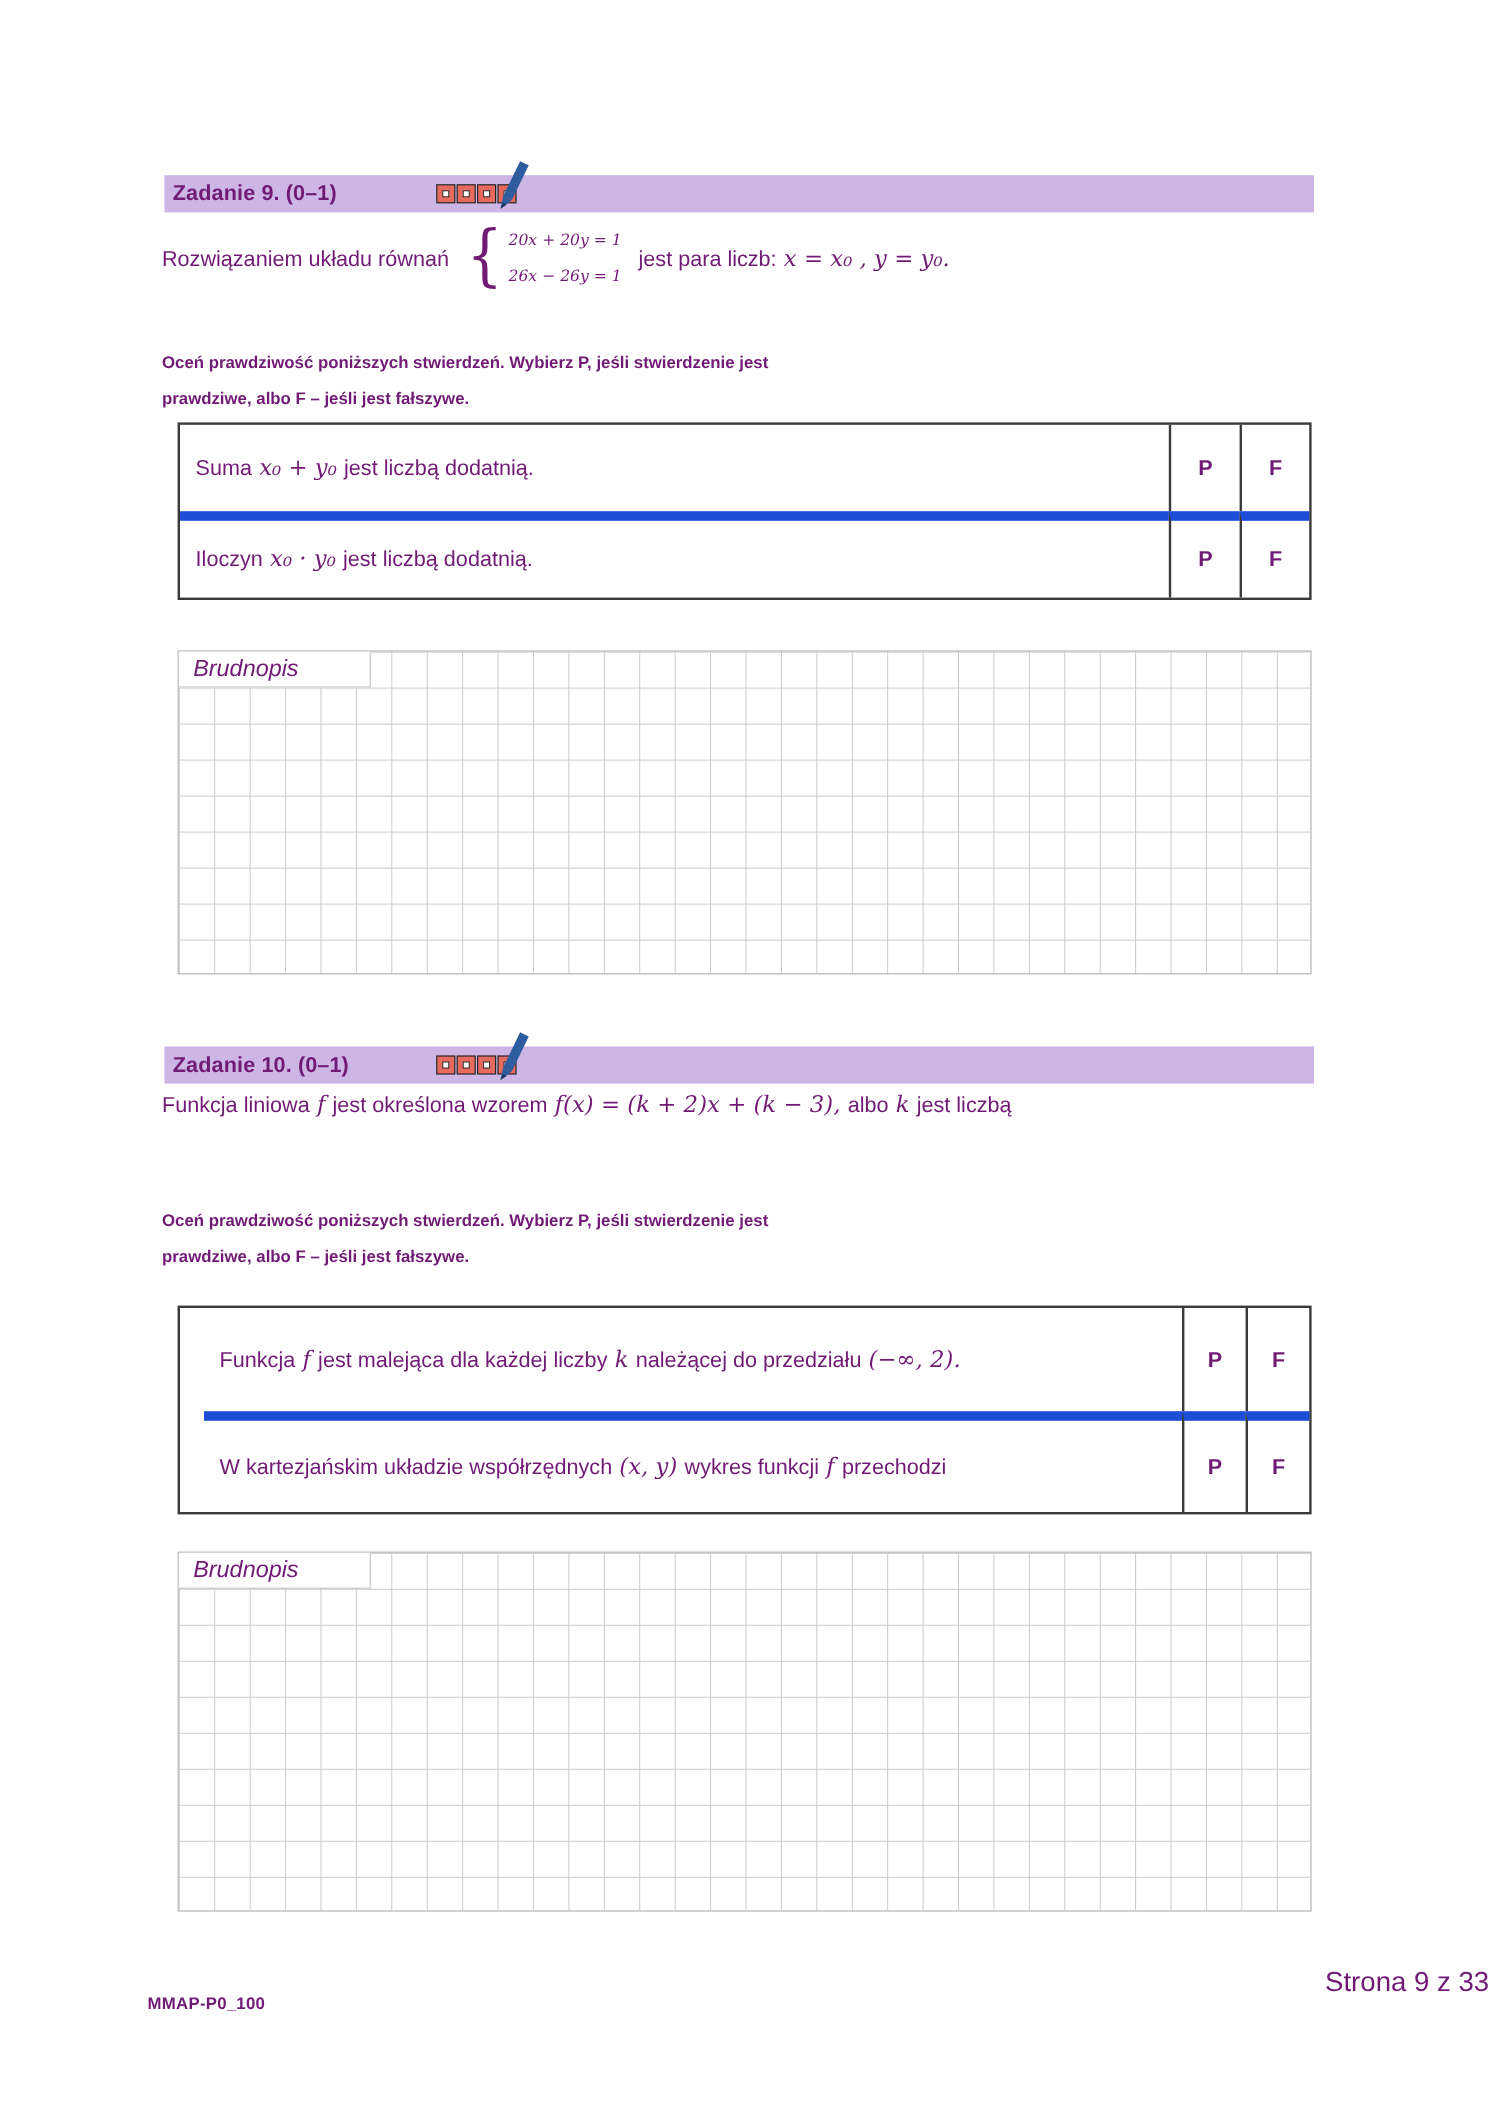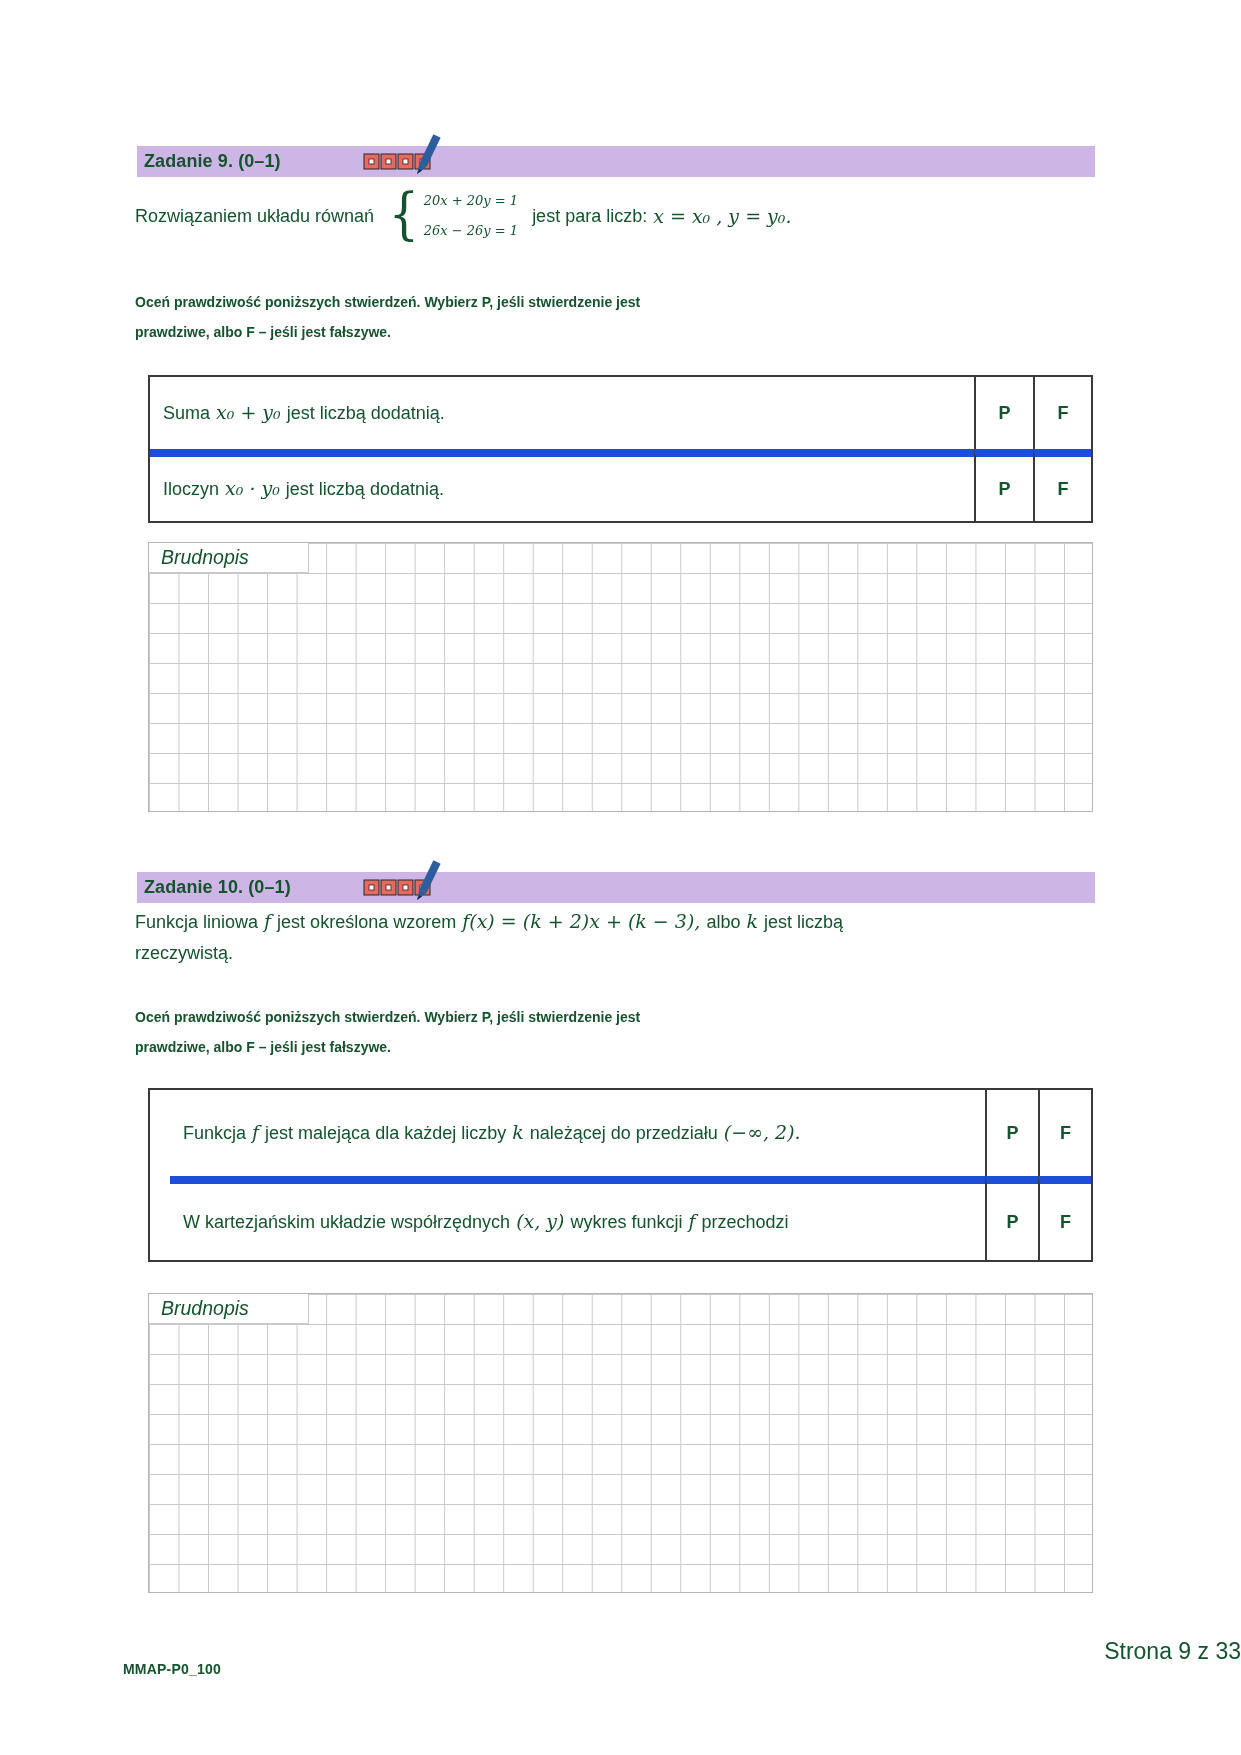--- a/index.html
+++ b/index.html
@@ -1,18 +1,18 @@
 <!DOCTYPE html>
 <html lang="pl"><head>
 <meta charset="utf-8">
 <style>
   html,body{margin:0;padding:0;background:#ffffff;}
   .page{
     position:relative;width:1241px;height:1755px;background:#ffffff;
-    font-family:"Liberation Sans",sans-serif;color:#14532d;overflow:hidden;
+    font-family:"Liberation Sans",sans-serif;color:#701a75;overflow:hidden;
   }
   
   .task-bar{
     position:absolute;left:137px;width:958px;height:31px;background:#cdb6e6;
     display:flex;align-items:center;
   }
   .task-bar .task-title{font-weight:bold;font-size:18px;padding-left:7px;letter-spacing:.1px;}
   .stamp{position:absolute;left:225px;top:-12px;width:82px;height:48px;}
   
   .intro9{
@@ -35,21 +35,21 @@
   .instr{
     position:absolute;left:135px;width:980px;font-weight:bold;font-size:14px;line-height:30px;
   }
   .instr9{top:287px;} .instr10{top:1002px;}
   .line{white-space:nowrap;}
   
   .pf-table{
     position:absolute;left:148px;width:945px;border:2px solid #3a3a3a;
     display:grid;box-sizing:border-box;
   }
-  .t9{top:375px;grid-template-columns:1fr 59px 58px;grid-template-rows:72px 72px;}
+  .t9{top:352px;grid-template-columns:1fr 59px 58px;grid-template-rows:72px 72px;}
   .t10{top:1088px;grid-template-columns:1fr 53px 53px;grid-template-rows:86px 84px;padding-left:20px;}
   .cell{display:flex;align-items:center;box-sizing:border-box;}
   .stmt{padding-left:13px;padding-right:6px;font-size:18px;}
   .stmt .sline{line-height:29px;}
   .pf{justify-content:center;font-weight:bold;font-size:18px;border-left:2px solid #3a3a3a;}
   .rt{border-top:8px solid #1d4ed8;}
   
   .grid-box{
     position:absolute;left:148px;width:945px;box-sizing:border-box;
     border:1px solid #b5b5b5;
@@ -155,21 +155,20 @@
         <polygon points="57.4,29.3 64.6,32.7 55,40" fill="#2d5d9f"></polygon>
         <polygon points="57.2,35.2 60.2,36.6 55,40" fill="#14305c"></polygon>
       </svg>
     </span>
   </div>
 
   <div class="intro10">
     <div class="line">
       <span>Funkcja liniowa</span><span class="m">f</span><span>jest określona wzorem</span><span class="m">f(x) = (k + 2)x + (k − 3),</span><span>albo</span><span class="m">k</span><span>jest liczbą</span>
     </div>
-    <div class="line">rzeczywistą.</div>
   </div>
 
   <div class="instr instr10">
     <div class="line">Oceń prawdziwość poniższych stwierdzeń. Wybierz P, jeśli stwierdzenie jest</div>
     <div class="line">prawdziwe, albo F – jeśli jest fałszywe.</div>
   </div>
 
   <div class="pf-table t10">
     <div class="cell stmt">
       <div>

